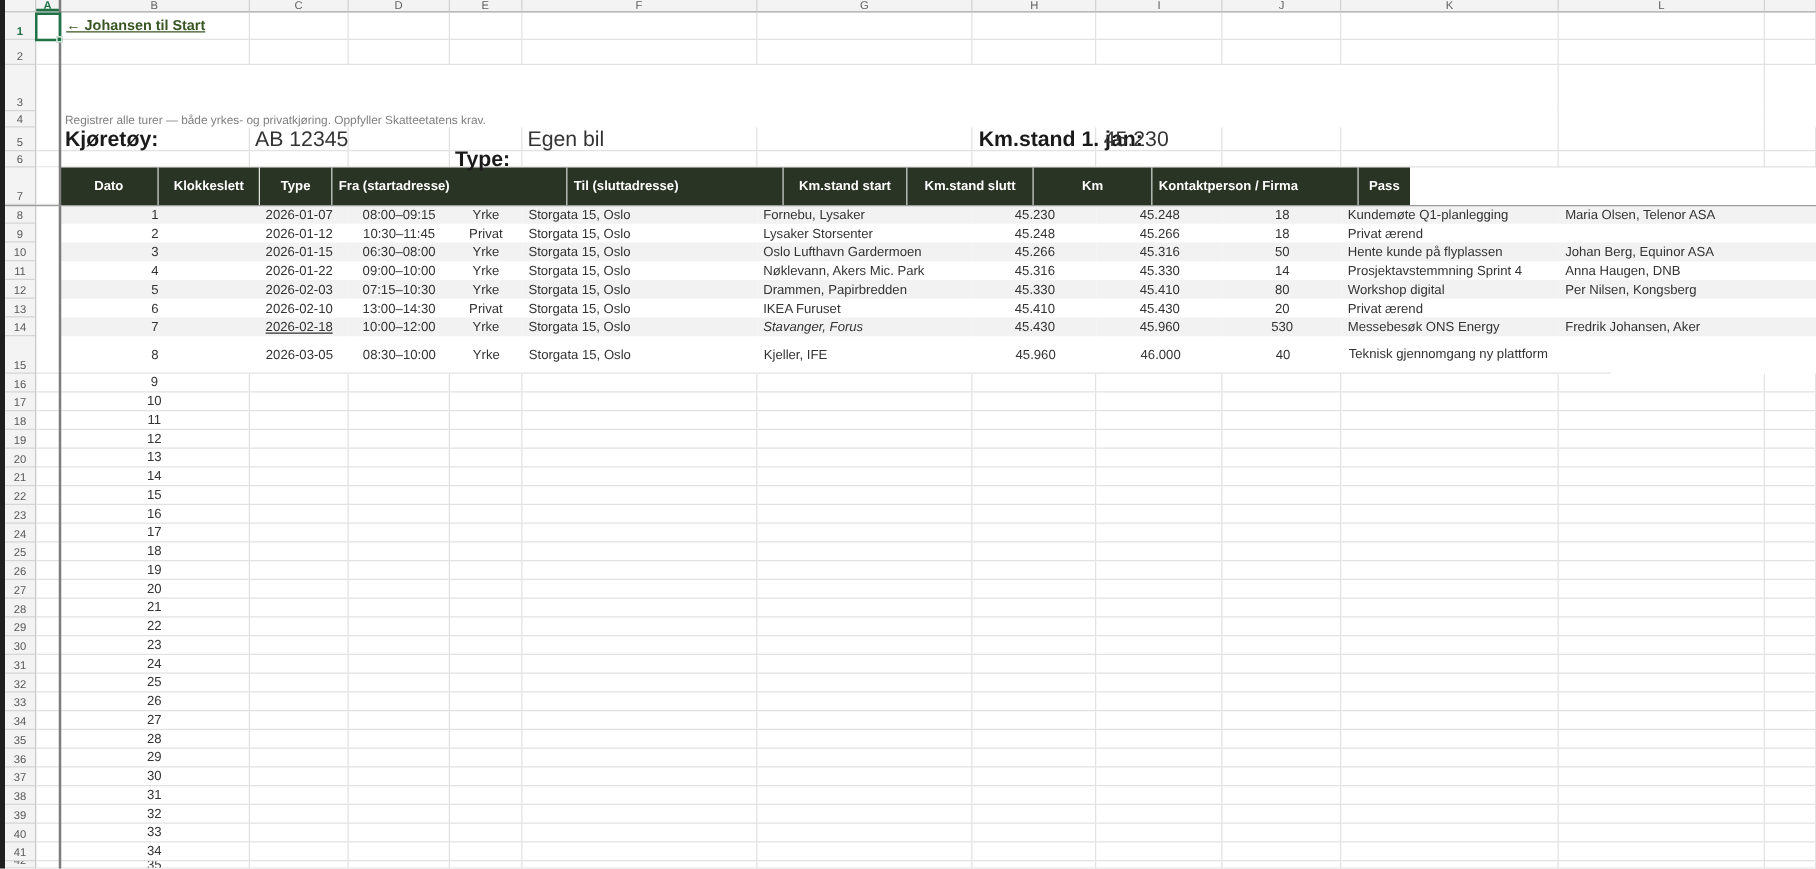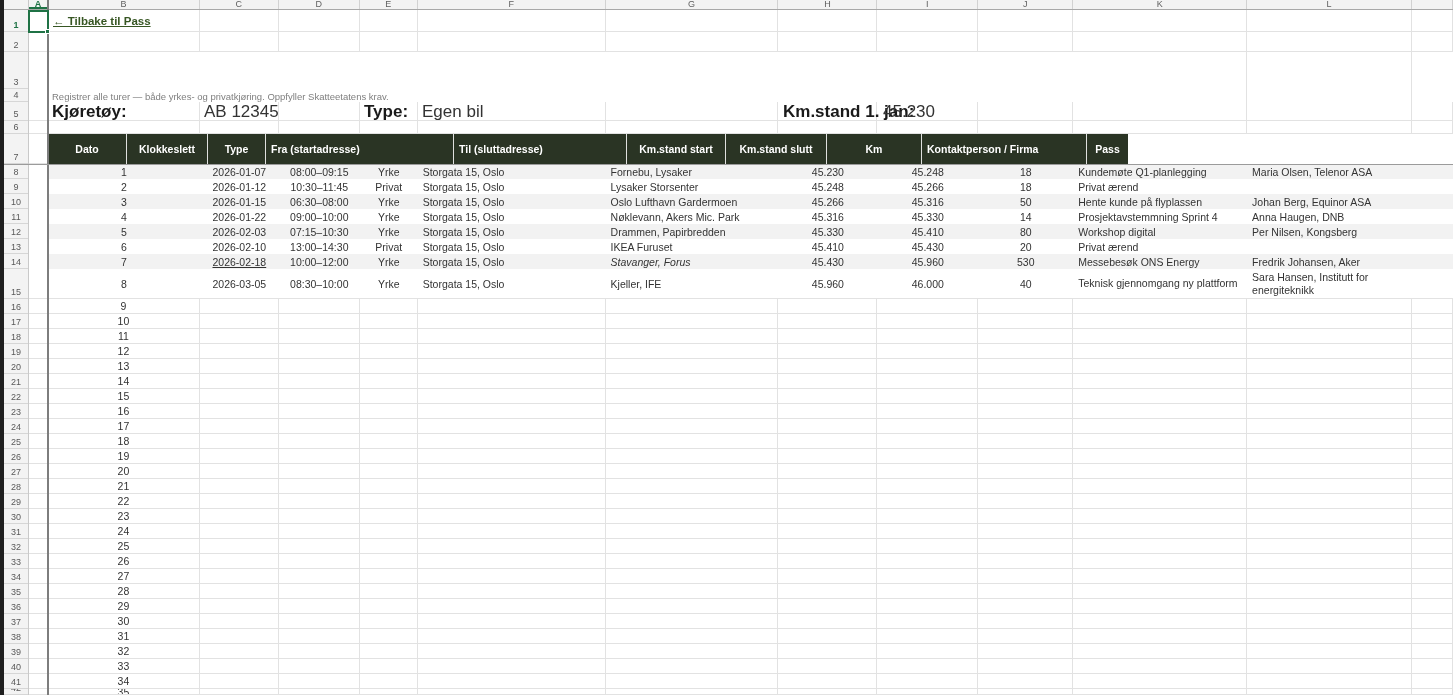--- a/index.html
+++ b/index.html
@@ -353,21 +353,20 @@
         <div class="cell" style="width: 152px;">8</div>
         <div class="cell" style="width: 79px;">2026-03-05</div>
         <div class="cell" style="width: 81px;">08:30–10:00</div>
         <div class="cell" style="width: 58px;">Yrke</div>
         <div class="cell l" style="width: 188px;">Storgata 15, Oslo</div>
         <div class="cell l" style="width: 173px;">Kjeller, IFE</div>
         <div class="cell" style="width: 99px;">45.960</div>
         <div class="cell" style="width: 101px;">46.000</div>
         <div class="cell" style="width: 95px;">40</div>
         <div class="cell l wrap" style="width: 174px;">Teknisk gjennomgang ny plattform</div>
-        <div class="cell l wrap" style="width: 165px;">Sara Hansen, Institutt for energiteknikk</div>
         <div class="cell" style="width: 41px;"></div>
       </div>
       <div class="row" style="height: 15px;">
         <div class="cell colA" style="width: 19px;"></div>
         <div class="cell" style="width: 152px;">9</div>
         <div class="cell" style="width: 79px;"></div>
         <div class="cell" style="width: 81px;"></div>
         <div class="cell" style="width: 58px;"></div>
         <div class="cell l" style="width: 188px;"></div>
         <div class="cell l" style="width: 173px;"></div>
@@ -770,22 +769,22 @@
       </div>
     </div>
 
   <div class="freeze-v"></div>
   <div class="freeze-h"></div>
 
   <div class="selection">
     <div class="fill-handle"></div>
   </div>
 
-  <a class="ov back-link">← Tilbake til Pass</a>
+  <a class="ov back-link">← Johansen til Start</a>
   <div class="ov subtitle">Registrer alle turer — både yrkes- og privatkjøring. Oppfyller Skatteetatens krav.</div>
 
   <div class="ov inforow b" style="left:52px;">Kjøretøy:</div>
   <div class="ov inforow" style="left:204px;">AB 12345</div>
-  <div class="ov inforow b" style="left:364px;">Type:</div>
+  <div class="ov inforow b" style="left:364px;margin-top:16px;">Type:</div>
   <div class="ov inforow" style="left:422px;">Egen bil</div>
   <div class="ov inforow b" style="left:783px;">Km.stand 1. jan:</div>
   <div class="ov inforow" style="left:883px;">45.230</div>
 </div>
 
 </body></html>

